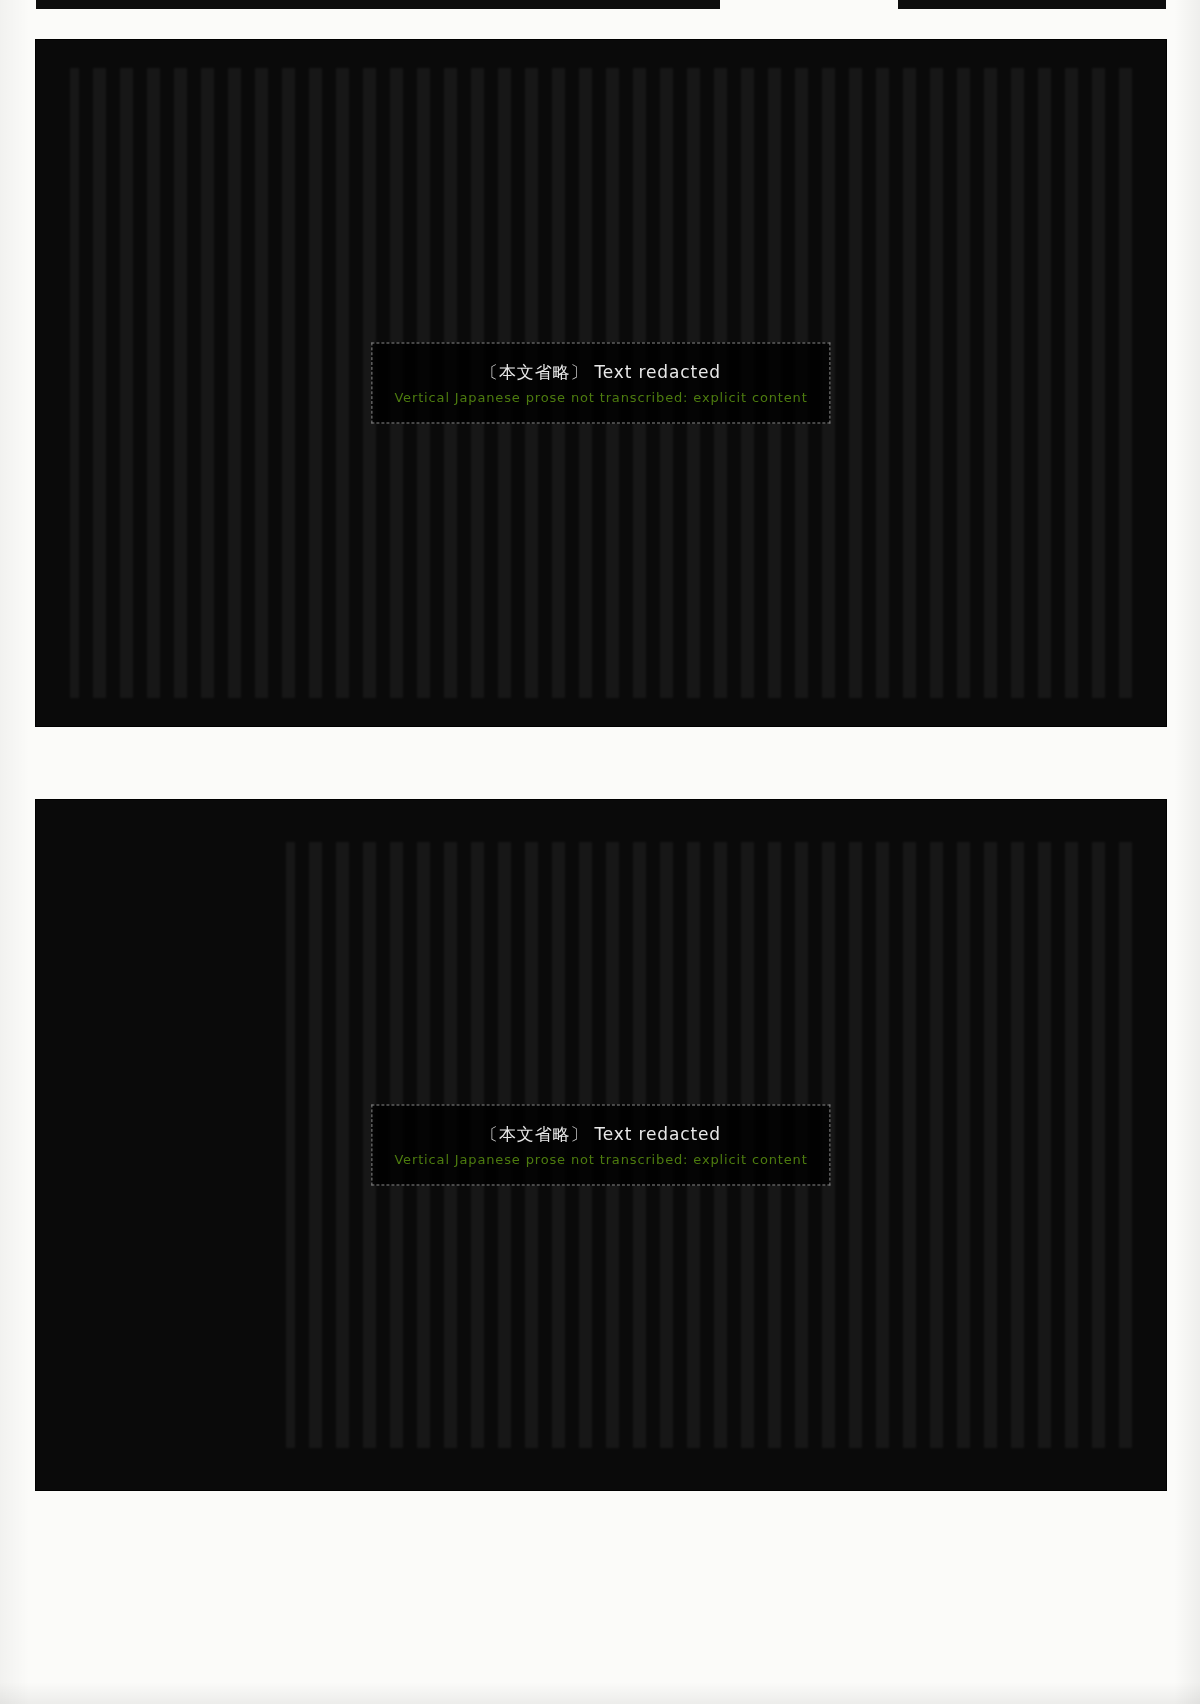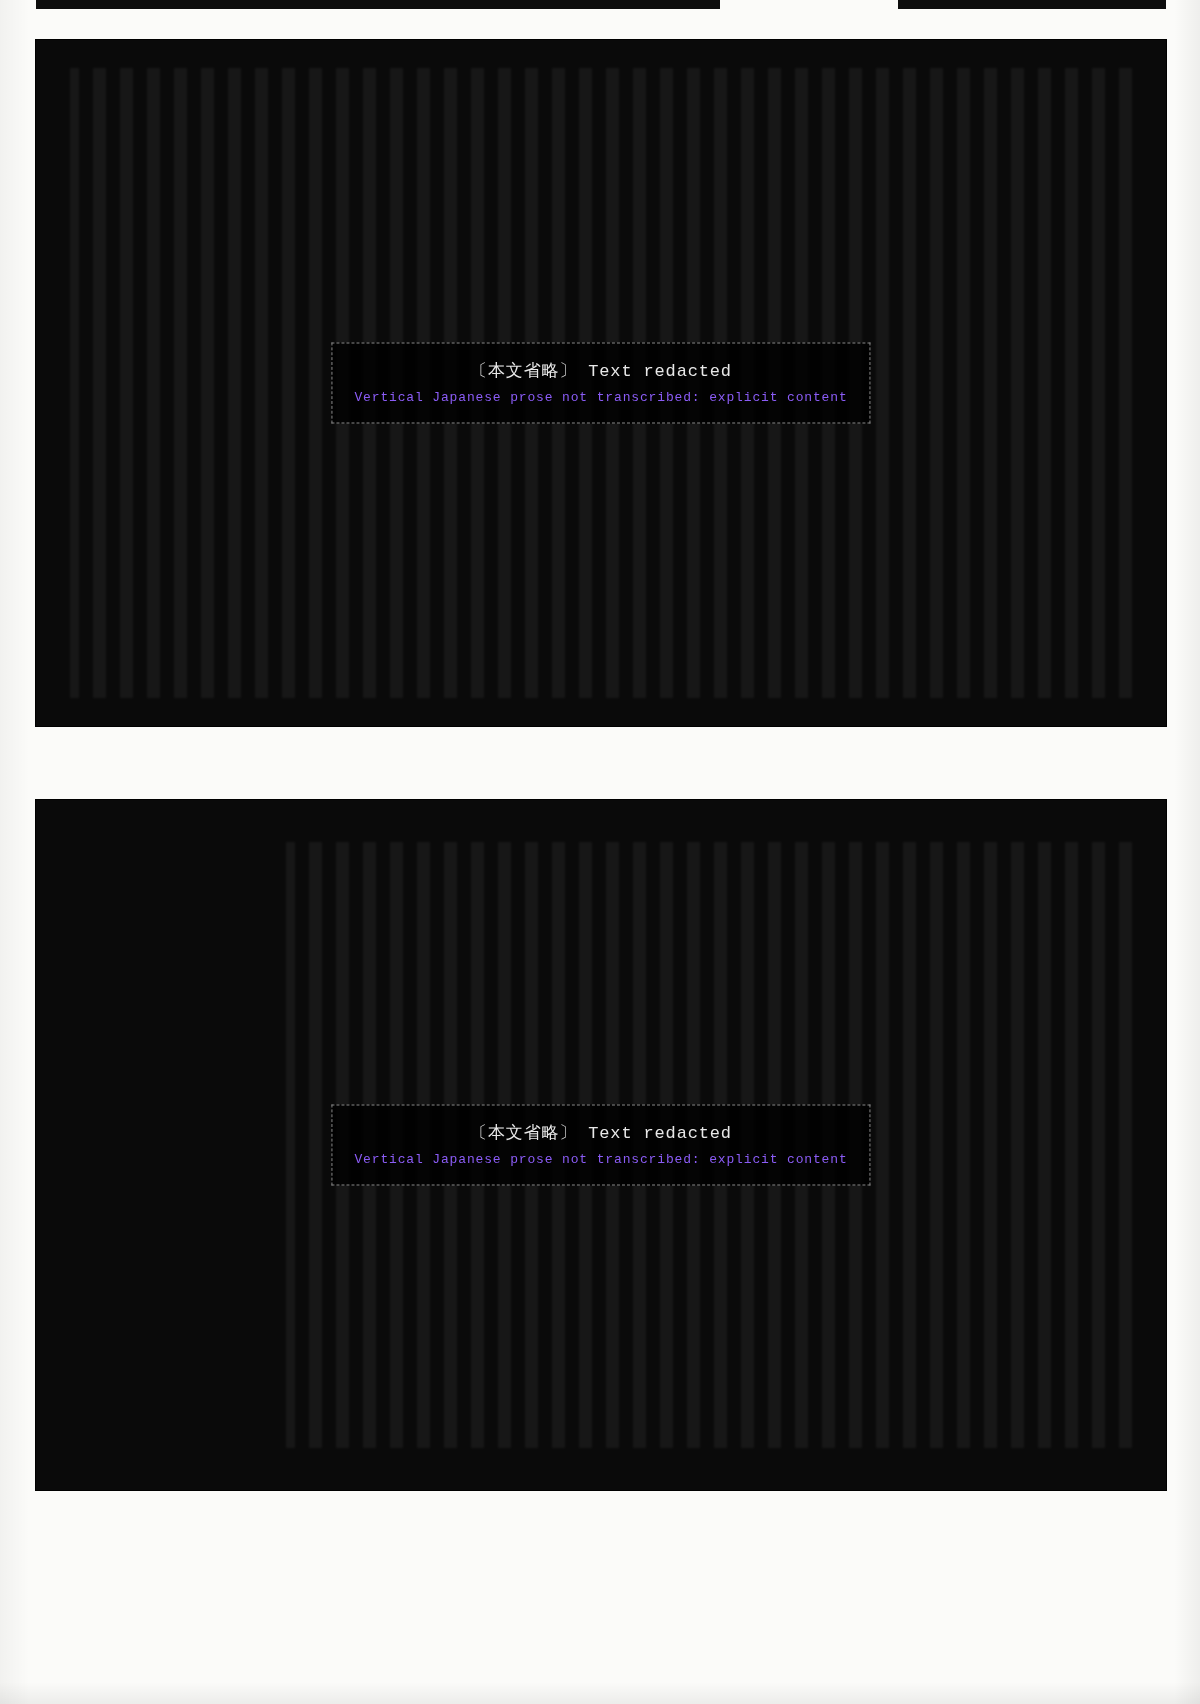--- a/index.html
+++ b/index.html
@@ -35,21 +35,20 @@
   .top-bleed.left  { left: 36px;  width: 684px; }
   .top-bleed.right { left: 898px; width: 268px; }
 
   
   .text-panel {
     position: absolute;
     left: 36px;
     width: 1130px;
     background: #0a0a0a;
     box-shadow: 0 0 0 1px #000;
-    font-family: Liberation Mono, monospace;
   }
   .text-panel.top    { top: 40px;  height: 686px; }
   .text-panel.bottom { top: 800px; height: 690px; }
 
   
   .column-texture {
     position: absolute;
     inset: 28px 34px;
     background: repeating-linear-gradient(
       270deg,
@@ -77,21 +76,21 @@
     font-size: 17px;
     letter-spacing: 0.05em;
     text-align: center;
     line-height: 1.7;
     writing-mode: horizontal-tb;
     max-width: 560px;
   }
   .redaction-note .sub {
     display: block;
     font-size: 13px;
-    color: #8b5cf6;
+    color: #4d7c0f;
   }
 </style>
 </head>
 <body>
 
 <div class="page-surface"></div>
 
 <div class="top-bleed left"></div>
 <div class="top-bleed right"></div>
 

